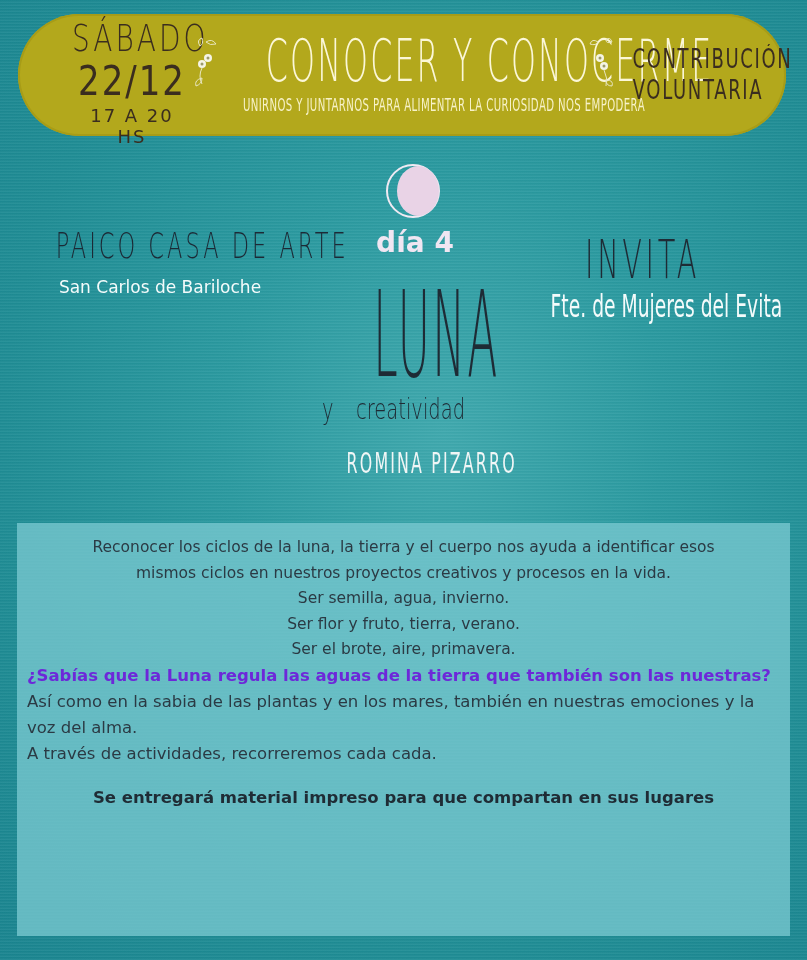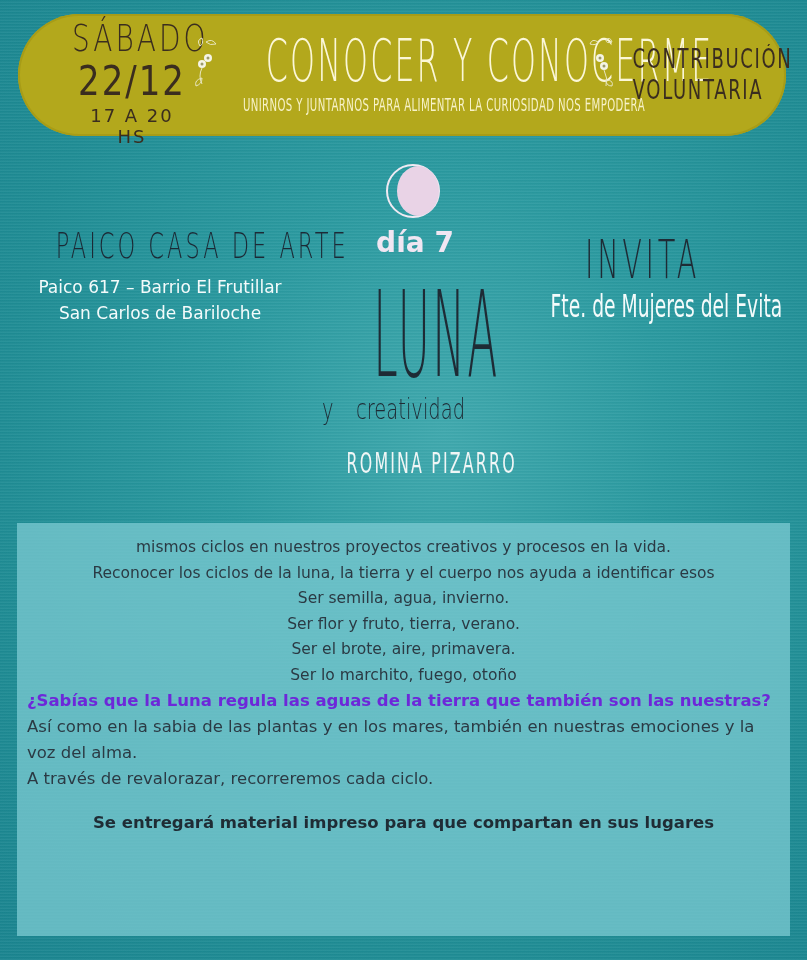--- a/index.html
+++ b/index.html
@@ -81,42 +81,40 @@
   <path d="M16 34 Q20 42 18 50 M18 44 Q26 44 24 50 Q18 50 18 44" fill="none" stroke="#e8e6c0" stroke-width="1"></path>
 </svg>
 
 <div class="contrib">
   <div>CONTRIBUCIÓN</div>
   <div>VOLUNTARIA</div>
 </div>
 
 <div class="venue-name">PAICO CASA DE ARTE</div>
 <div class="venue-addr">
-  <div>Paico 617 – Barrio El Frutillar</div>
   <div>San Carlos de Bariloche</div>
 </div>
 
 <svg class="moon" viewBox="0 0 56 56">
   <circle cx="28" cy="28" r="26" fill="none" stroke="#f0eaf3" stroke-width="2"></circle>
   <ellipse cx="33" cy="28" rx="21" ry="25" fill="#e9d3e6"></ellipse>
 </svg>
 
-<div class="dia">día 7</div>
+<div class="dia">día 4</div>
 <div class="luna">LUNA</div>
 <div class="creativ">
   <span class="y">y</span><span>creatividad</span>
 </div>
 <div class="author">ROMINA PIZARRO</div>
 
 <div class="invita">INVITA</div>
 <div class="org">Fte. de Mujeres del Evita</div>
 
 <div class="content-box">
+  <div class="cb-line">Reconocer los ciclos de la luna, la tierra y el cuerpo nos ayuda a identificar esos</div>
   <div class="cb-line">mismos ciclos en nuestros proyectos creativos y procesos en la vida.</div>
-  <div class="cb-line">Reconocer los ciclos de la luna, la tierra y el cuerpo nos ayuda a identificar esos</div>
   <div class="cb-line">Ser semilla, agua, invierno.</div>
   <div class="cb-line">Ser flor y fruto, tierra, verano.</div>
   <div class="cb-line">Ser el brote, aire, primavera.</div>
-  <div class="cb-line">Ser lo marchito, fuego, otoño</div>
   <div class="cb-para"><b>¿Sabías que la Luna regula las aguas de la tierra que también son las nuestras?</b><span> Así como en la sabia de las plantas y en los mares, también en nuestras emociones y la voz del alma.</span></div>
-  <div class="cb-para">A través de revalorazar, recorreremos cada ciclo.</div>
+  <div class="cb-para">A través de actividades, recorreremos cada cada.</div>
   <div class="cb-final">Se entregará material impreso para que compartan en sus lugares</div>
 </div>
 
 </body></html>

